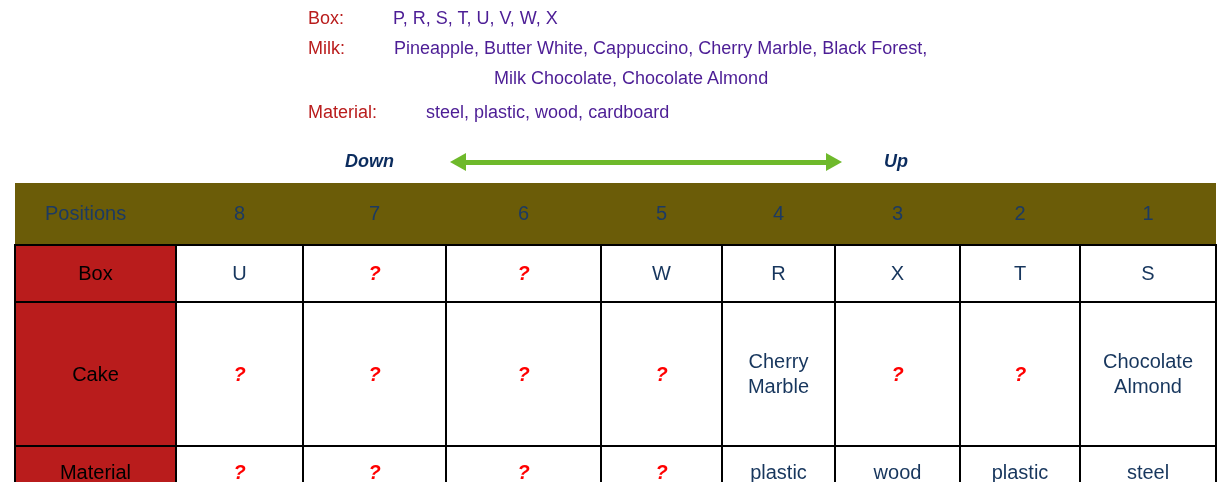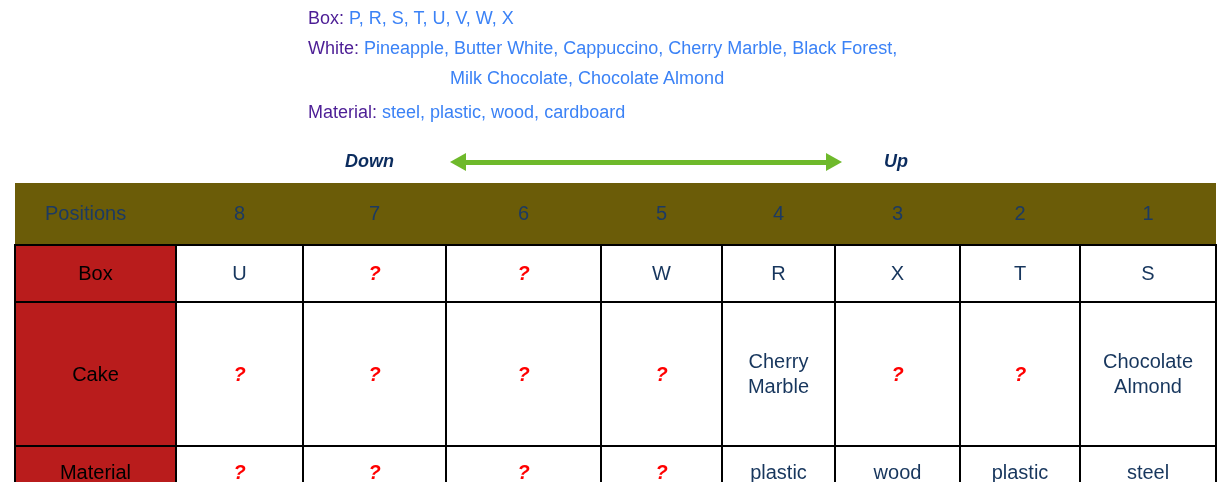--- a/index.html
+++ b/index.html
@@ -4,22 +4,22 @@
 <style>
   * { margin: 0; padding: 0; box-sizing: border-box; }
   html, body { width: 1229px; height: 482px; background: #ffffff;
     font-family: "Liberation Sans", sans-serif; position: relative; overflow: hidden; }
 
   
   .legend { position: absolute; left: 308px; top: 8px; font-size: 18px; color: #000; }
   .legend-line { margin-bottom: 9px; white-space: nowrap; }
   .legend-line.indent { padding-left: 142px; }
   .legend-line.material { margin-top: 13px; }
-  .legend-key { color: #4c1d95; }
-  .legend-vals { color: #3b82f6; }
+  .legend-key { color: #b91c1c; }
+  .legend-vals { color: #4c1d95; margin-left: 44px; }
 
   
   .dir-label { position: absolute; top: 151px; font-size: 18px; font-weight: bold; color: #0b2c5e; font-style: italic; }
   #down-label { left: 345px; }
   #up-label { left: 884px; }
   .arrow { position: absolute; top: 153px; height: 18px; }
   #arrow-left { left: 450px; width: 295px; }
   #arrow-right { left: 727px; width: 115px; }
   .arrow .shaft { position: absolute; top: 7px; height: 5px; background: #6eb92b; }
   #arrow-left .shaft { left: 13px; right: 0; }
@@ -48,21 +48,21 @@
 </style>
 </head>
 <body>
 
 <div class="legend">
   <div class="legend-line">
     <span class="legend-key">Box:</span>
     <span class="legend-vals">P, R, S, T, U, V, W, X</span>
   </div>
   <div class="legend-line">
-    <span class="legend-key">White:</span>
+    <span class="legend-key">Milk:</span>
     <span class="legend-vals">Pineapple, Butter White, Cappuccino, Cherry Marble, Black Forest,</span>
   </div>
   <div class="legend-line indent">
     <span class="legend-vals">Milk Chocolate, Chocolate Almond</span>
   </div>
   <div class="legend-line material">
     <span class="legend-key">Material:</span>
     <span class="legend-vals">steel, plastic, wood, cardboard</span>
   </div>
 </div>

